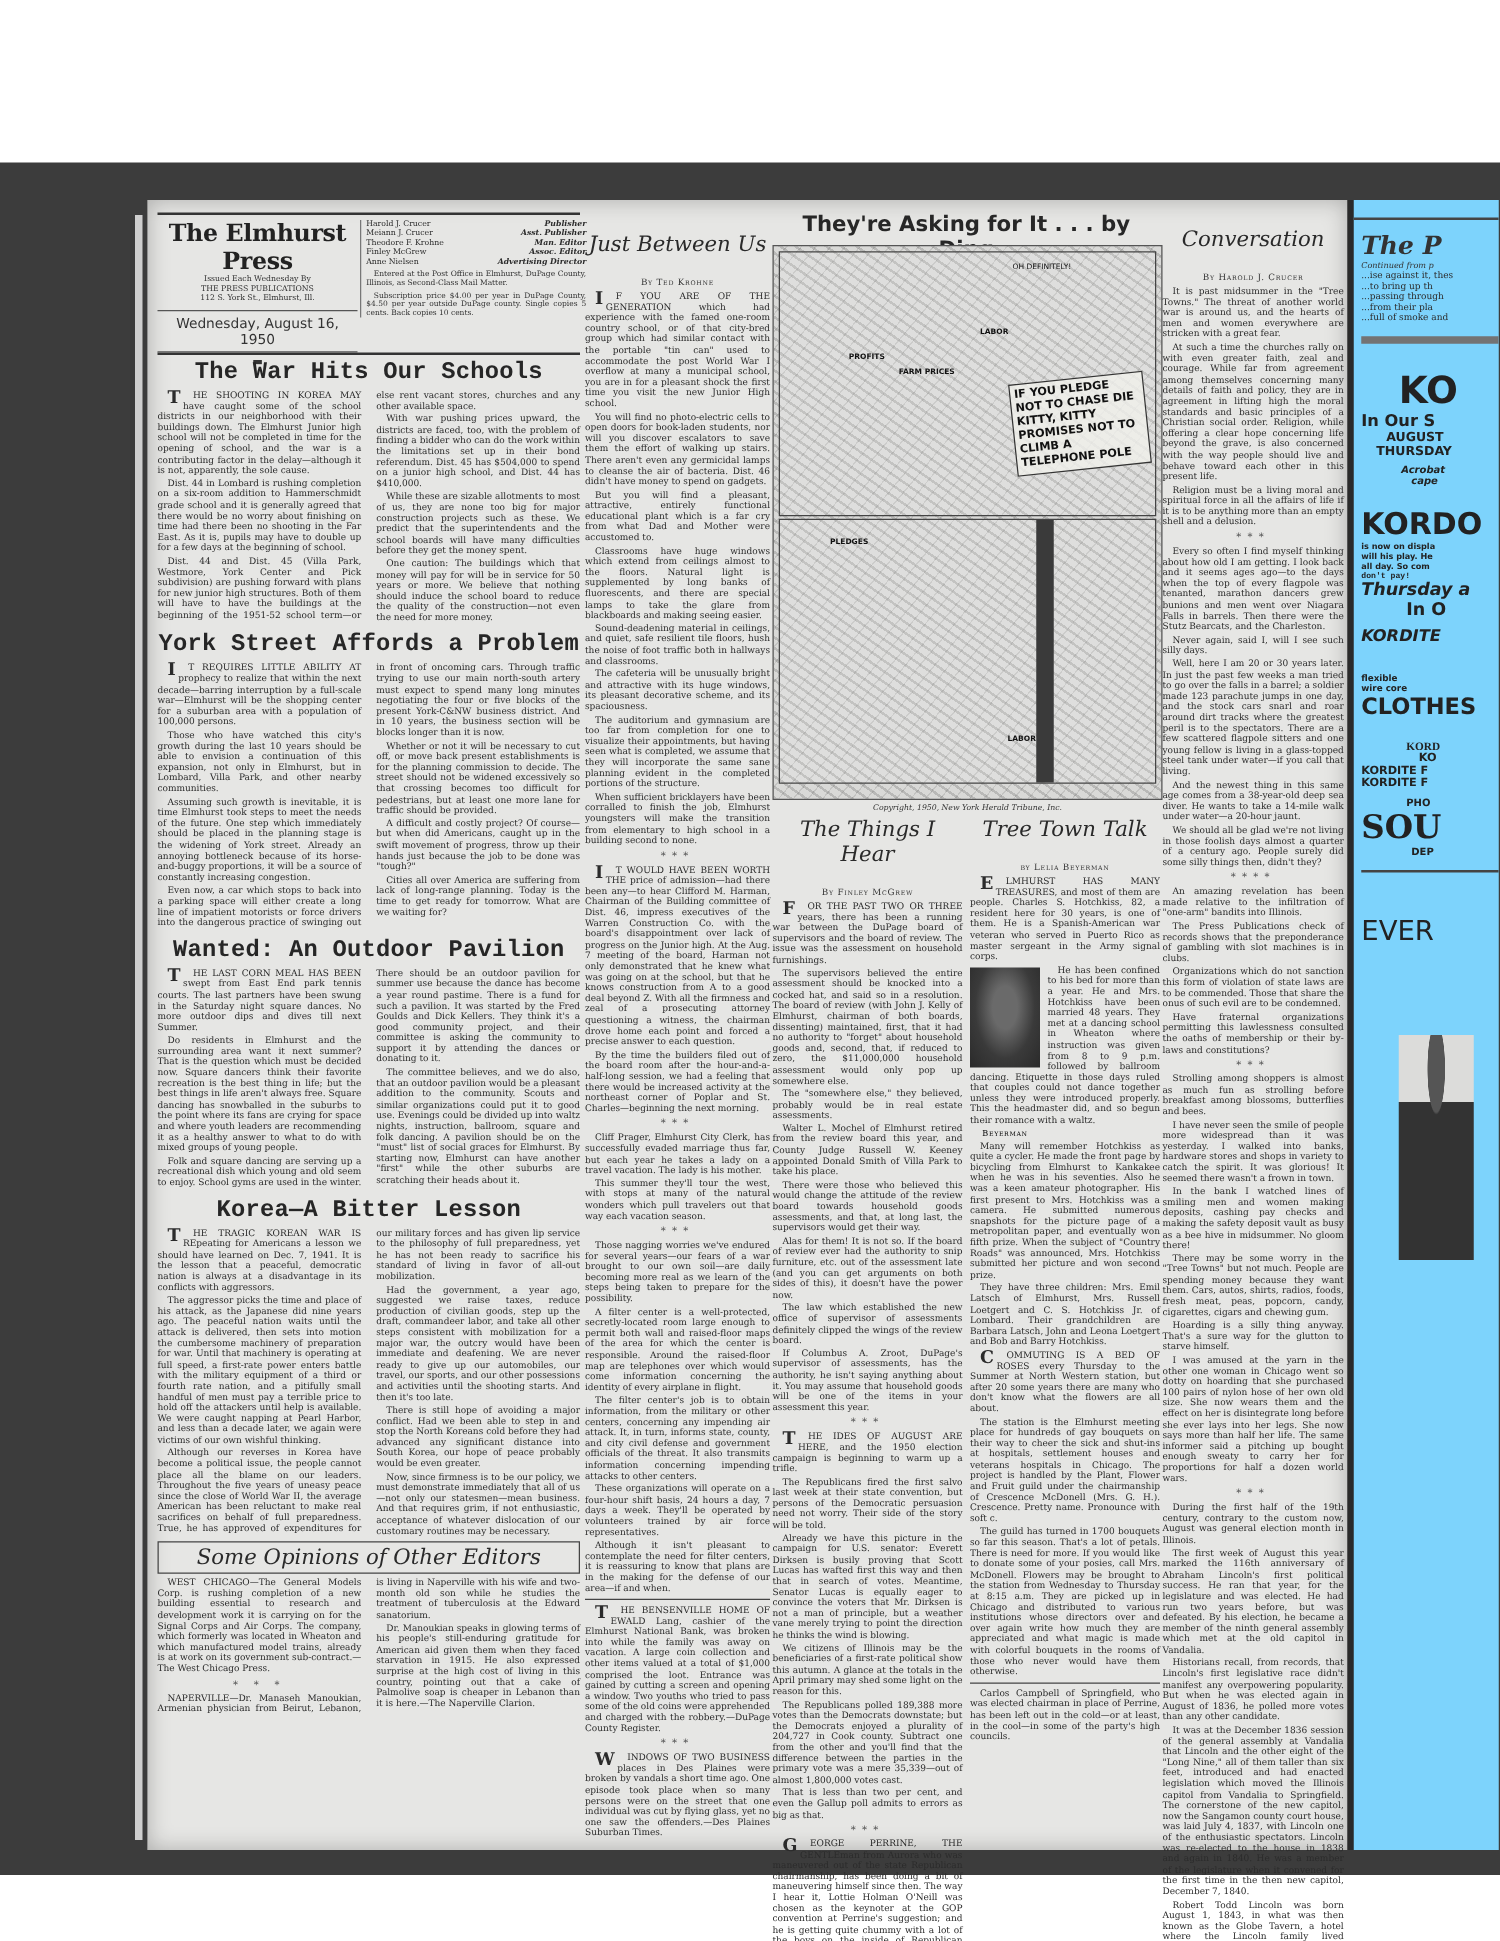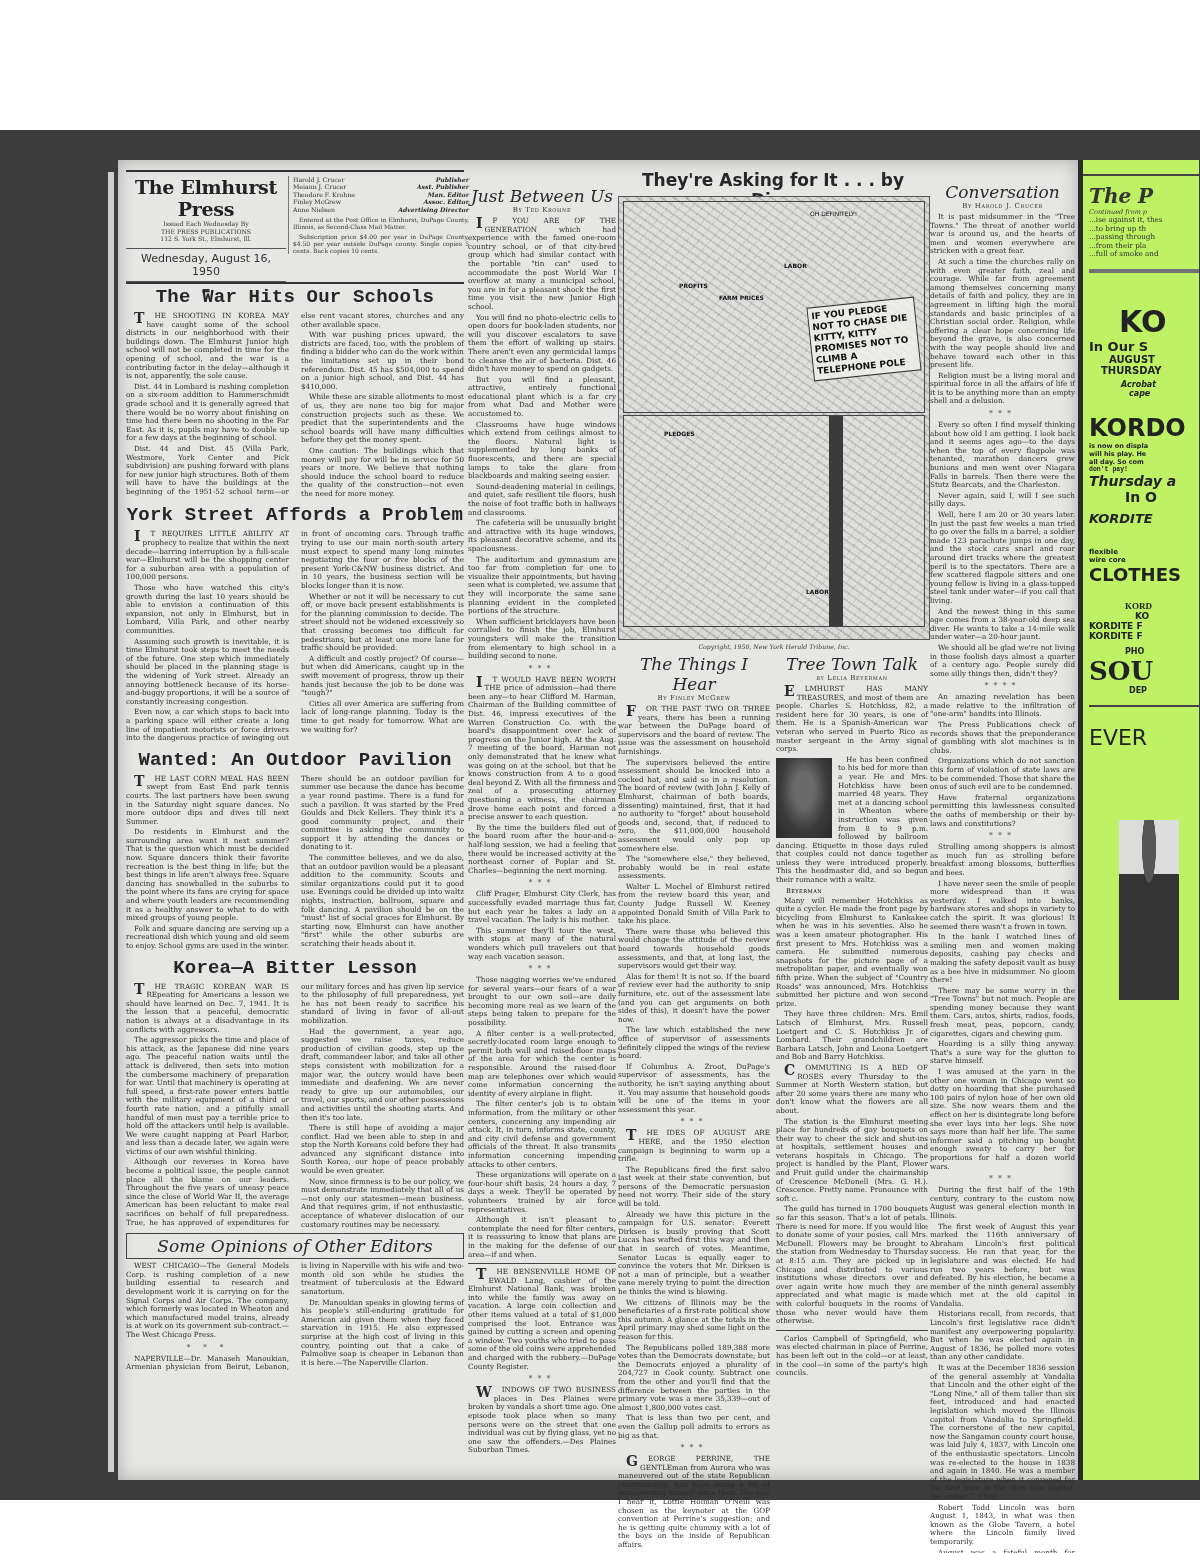--- a/index.html
+++ b/index.html
@@ -1,32 +1,32 @@
 <!DOCTYPE html>
 <html><head>
 <meta charset="utf-8">
 <style>
   html,body{margin:0;padding:0;}
   body{width:1200px;height:1553px;background:#ffffff;position:relative;overflow:hidden;font-family:"DejaVu Serif",serif;}
   .scan{position:absolute;left:0;top:130px;width:1200px;height:1370px;background:#3c3c3c;}
   .page{position:absolute;left:118px;top:160px;width:960px;height:1320px;background:#e6e6e4;box-shadow:inset 0 0 18px rgba(0,0,0,.25);}
-  .page2{position:absolute;left:1083px;top:160px;width:116px;height:1320px;background:#bef264;overflow:hidden;}
+  .page2{position:absolute;left:1083px;top:160px;width:116px;height:1320px;background:#7dd3fc;overflow:hidden;}
   .gutter{position:absolute;left:1078px;top:160px;width:6px;height:1320px;background:#2a2a2a;}
   .binding{position:absolute;left:108px;top:172px;width:6px;height:1300px;background:#cfcfcf;}
   .col{position:absolute;top:0;}
   .c1{left:8px;width:338px;}
   .c2{left:350px;width:148px;}
   .c3{left:500px;width:310px;}
   .c4{left:812px;width:145px;}
   p,.txt{margin:0;font-size:7.2px;line-height:8.6px;color:#2b2b2b;text-align:justify;}
   p{text-indent:8px;margin-bottom:2px;}
   .two{column-count:2;column-gap:12px;}
   h1.ed{font-family:Liberation Mono, monospace;font-weight:bold;font-size:19px;color:#262626;text-align:center;margin:6px 0 4px 0;letter-spacing:0.2px;}
   h2.it{font-family:"DejaVu Serif",serif;font-style:italic;font-size:17px;color:#2a2a2a;margin:0;text-align:center;font-weight:normal;}
-  .byline{font-size:7px;text-align:center;color:#333;letter-spacing:.6px;margin:0 0 3px;font-variant:small-caps;}
+  .byline{font-size:7px;text-align:center;color:#333;letter-spacing:.6px;margin:16px 0 3px;font-variant:small-caps;}
   .dots{text-align:center;font-size:8px;color:#444;letter-spacing:5px;margin:3px 0;}
   .masthead{position:absolute;left:8px;top:10px;width:338px;height:110px;border-top:2px solid #333;border-bottom:2px solid #333;}
   .mh-left{position:absolute;left:0;top:4px;width:160px;}
   .mh-title{font-family:"DejaVu Serif",serif;font-weight:bold;font-size:19px;color:#222;text-align:center;letter-spacing:-0.3px;}
   .mh-small{font-size:6.2px;text-align:center;color:#333;line-height:7.5px;}
   .mh-date{font-family:"DejaVu Sans",sans-serif;font-size:11px;text-align:center;color:#333;border-top:1px solid #555;border-bottom:1px solid #555;margin-top:5px;padding:3px 0;}
   .mh-right{position:absolute;left:162px;top:4px;width:176px;border-left:1px solid #777;padding-left:4px;}
   .staff{font-size:6.2px;line-height:7.4px;color:#2b2b2b;display:flex;justify-content:space-between;}
   .staff span:last-child{font-style:italic;font-weight:bold;}
   .mh-note{font-size:6px;line-height:7px;color:#333;margin-top:3px;text-indent:6px;text-align:justify;}
@@ -268,21 +268,21 @@
 <div class="page2">
   <div style="padding:8px 4px 0 6px;border-top:2px solid #444;margin-top:14px;">
     <div style="font-family:'DejaVu Serif',serif;font-style:italic;font-weight:bold;font-size:20px;color:#333;">The P</div>
     <div style="font-size:6.5px;font-style:italic;color:#333;">Continued from p</div>
     <div class="txt">...ise against it, thes</div>
     <div class="txt">...to bring up th</div>
     <div class="txt">...passing through</div>
     <div class="txt">...from their pla</div>
     <div class="txt">...full of smoke and</div>
   </div>
-  <div style="margin:10px 0 0 6px;border-top:4px solid #737373;padding-top:31px;">
+  <div style="margin:10px 0 0 6px;border-top:6px solid #737373;padding-top:20px;">
     <div class="ad" style="font-size:30px;margin-left:30px;">KO</div>
     <div class="ad" style="font-size:13px;">In Our S</div>
     <div class="ad" style="font-size:10px;margin-left:20px;">AUGUST</div>
     <div class="ad" style="font-size:10px;margin-left:12px;">THURSDAY</div>
     <div class="ad" style="font-size:8px;font-style:italic;margin-left:32px;margin-top:4px;">Acrobat</div>
     <div class="ad" style="font-size:8px;font-style:italic;margin-left:40px;">cape</div>
     <div class="ad" style="font-size:24px;margin-top:16px;">KORDO</div>
     <div class="ad" style="font-size:6.5px;">is now on displa</div>
     <div class="ad" style="font-size:6.5px;">will his play. He</div>
     <div class="ad" style="font-size:6.5px;">all day. So com</div>
@@ -295,16 +295,16 @@
     <div class="ad" style="font-size:18px;">CLOTHES</div>
     <div class="ad" style="font-size:9px;margin-left:36px;margin-top:16px;font-family:Liberation Serif, serif;">KORD</div>
     <div class="ad" style="font-size:9px;margin-left:46px;">KO</div>
     <div class="ad" style="font-size:9px;">KORDITE F</div>
     <div class="ad" style="font-size:9px;">KORDITE F</div>
     <div class="ad" style="font-size:8px;margin-left:36px;margin-top:6px;">PHO</div>
     <div class="ad" style="font-family:'DejaVu Serif',serif;font-size:26px;">SOU</div>
     <div class="ad" style="font-size:8px;margin-left:40px;">DEP</div>
   </div>
   <div style="border-top:2px solid #444;margin:10px 0 0 6px;padding-top:18px;">
-    <div class="ad" style="font-size:22px;font-weight:normal;">EVER</div>
+    <div class="ad" style="font-size:22px;font-weight:normal;margin-top:17px;">EVER</div>
     <div style="margin:70px 0 0 30px;width:60px;height:180px;background:radial-gradient(ellipse at 50% 15%,#555 0 16%,transparent 17%),linear-gradient(#dcdcda 0 30%,#333 30%);"></div>
   </div>
 </div>
 
 </body></html>

